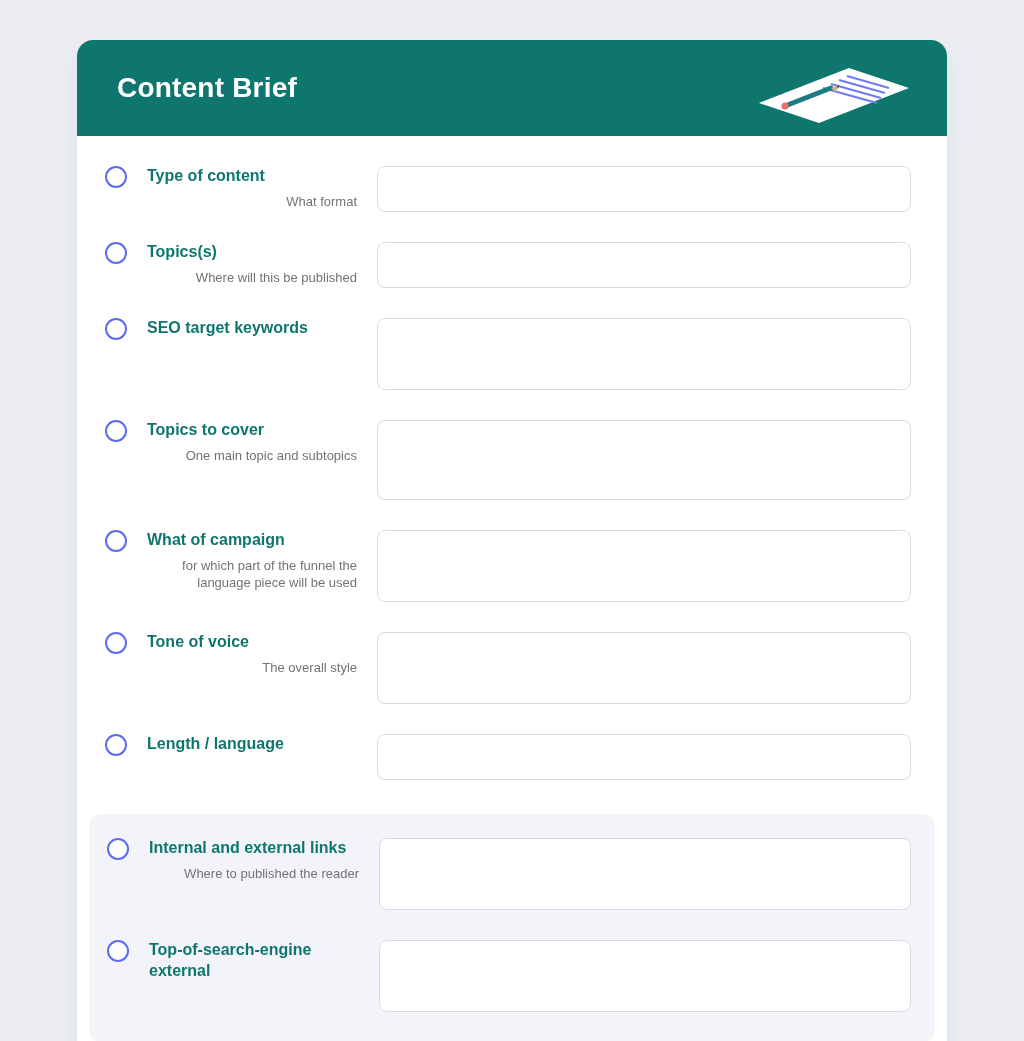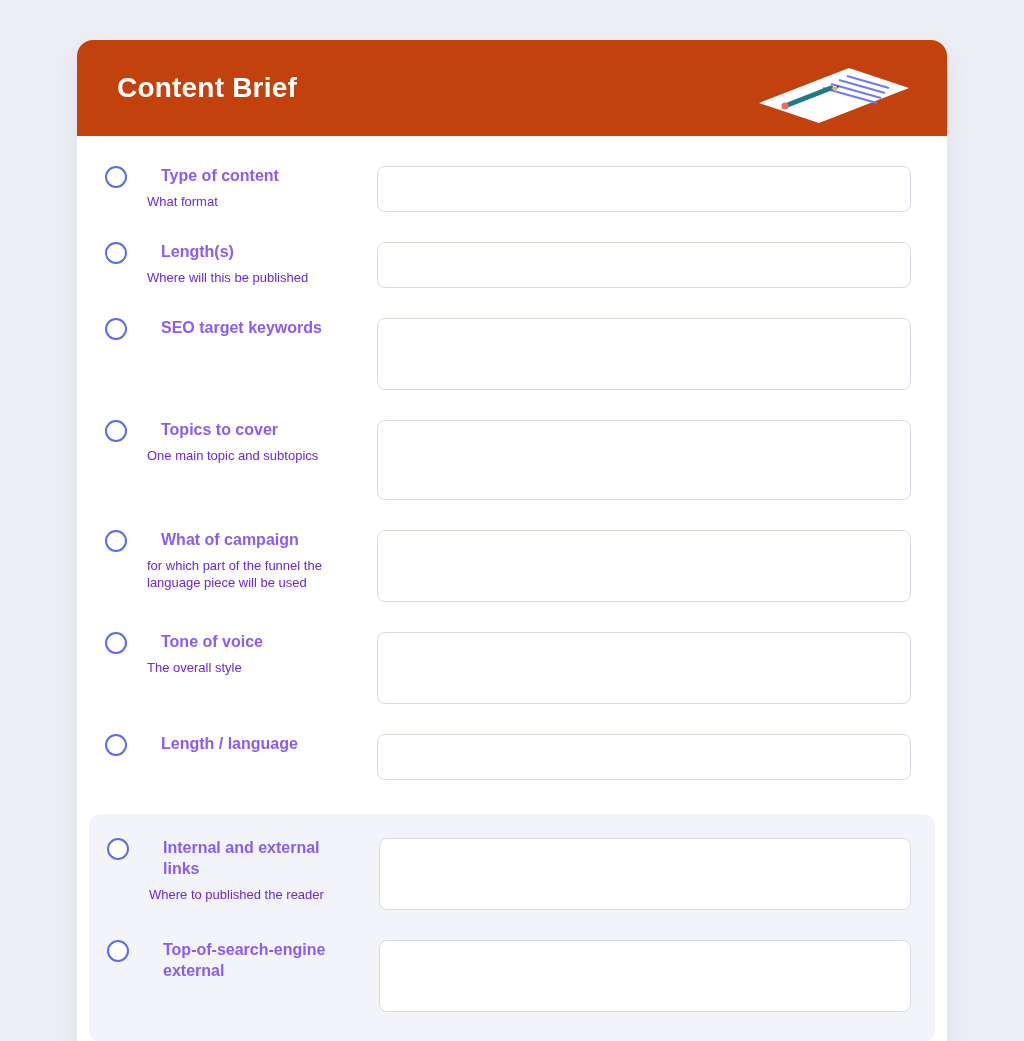--- a/index.html
+++ b/index.html
@@ -17,21 +17,21 @@
   }
   .card {
     width: 870px;
     margin: 0 auto;
     background: #fff;
     border-radius: 16px;
     overflow: hidden;
     box-shadow: 0 12px 24px rgba(70,80,120,0.08);
   }
   .card-header {
-    background: #c2410c;
+    background: #0f766e;
     color: #fff;
     height: 96px;
     display: flex;
     align-items: center;
     justify-content: space-between;
     padding: 0 28px 0 40px;
   }
   .card-header h1 {
     font-size: 28px;
     font-weight: 700;
@@ -64,29 +64,29 @@
     border-radius: 50%;
     background: #fff;
     margin-top: 0px;
   }
   .label-col {
     flex: 0 0 210px;
   }
   .label-title {
     font-size: 16px;
     font-weight: 700;
-    color: #8b5cf6;
+    color: #0f766e;
     line-height: 1.3;
-    margin-left: 14px;
   }
   .label-sub {
     font-size: 13px;
-    color: #6d28d9;
+    color: #737373;
     margin-top: 6px;
     line-height: 1.35;
+    text-align: right;
   }
   .input-col { flex: 1; }
   .field {
     width: 100%;
     border: 1px solid #d8dbe6;
     border-radius: 8px;
     background: #fff;
     font-size: 14px;
     color: #333;
     padding: 12px 14px;
@@ -132,21 +132,21 @@
           <div class="label-sub">What format</div>
         </div>
         <div class="input-col">
           <textarea class="field h-sm" style=""></textarea>
         </div>
       </div>
 
       <div class="row">
         <div class="bullet"></div>
         <div class="label-col">
-          <div class="label-title">Length(s)</div>
+          <div class="label-title">Topics(s)</div>
           <div class="label-sub">Where will this be published</div>
         </div>
         <div class="input-col">
           <textarea class="field h-sm" style=""></textarea>
         </div>
       </div>
 
       <div class="row">
         <div class="bullet"></div>
         <div class="label-col">

